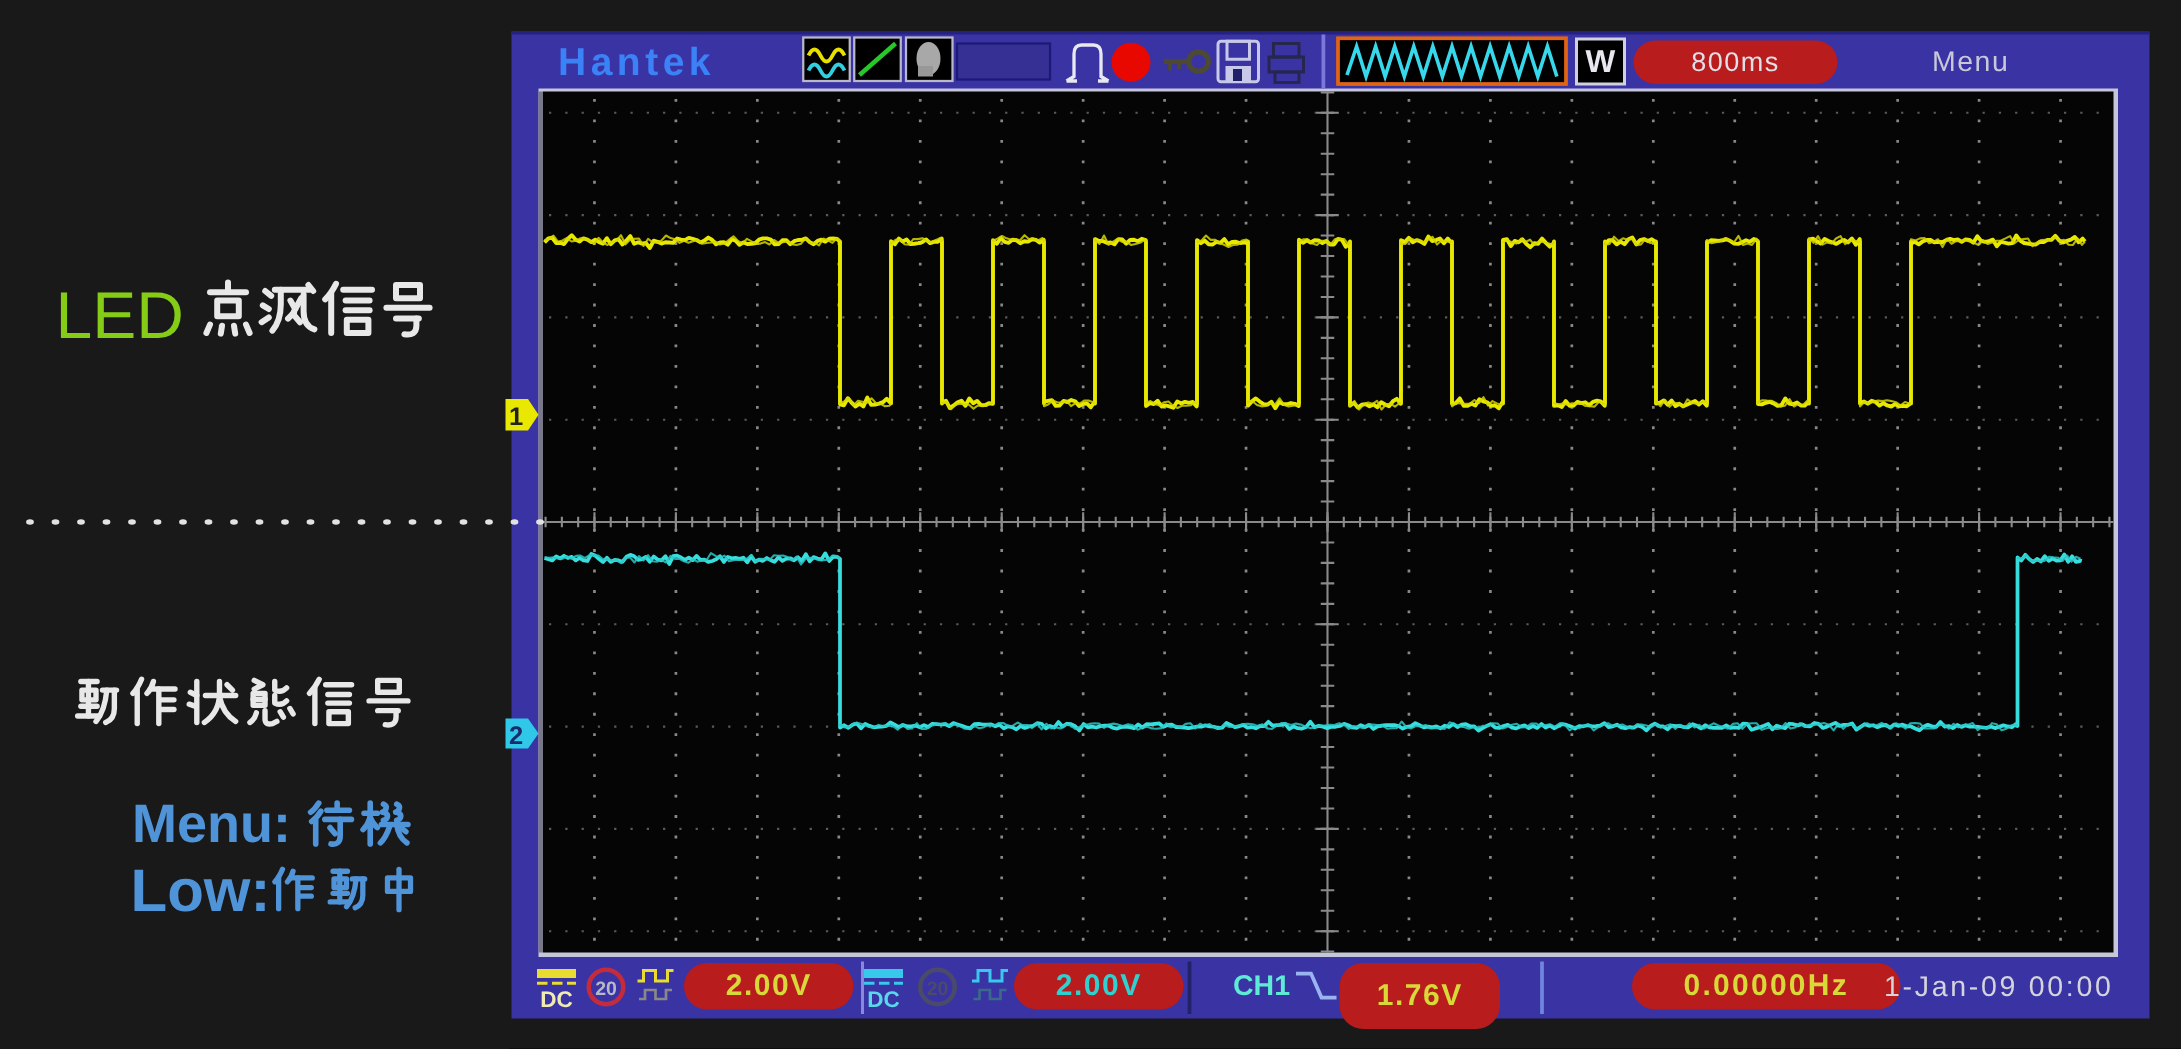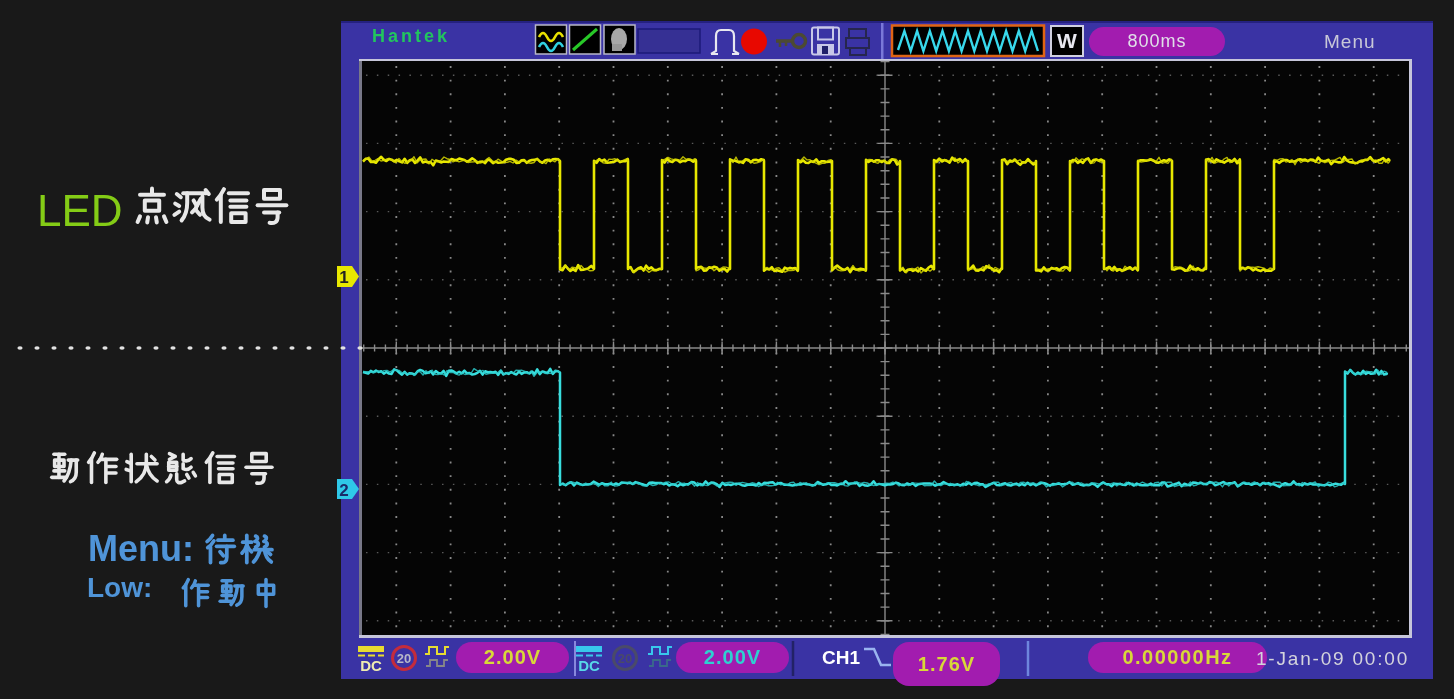--- a/index.html
+++ b/index.html
@@ -1,34 +1,34 @@
 <!DOCTYPE html>
 <html><head><meta charset="utf-8"><style>
 *{margin:0;padding:0;box-sizing:border-box}
 body{width:1454px;height:699px;background:#191919;font-family:"Liberation Sans",sans-serif;position:relative;overflow:hidden}
 .a{position:absolute}
-.pill{position:absolute;background:#a21caf;border-radius:16px;display:flex;align-items:center;justify-content:center;font-weight:bold}
+.pill{position:absolute;background:#b91c1c;border-radius:16px;display:flex;align-items:center;justify-content:center;font-weight:bold}
 </style></head><body>
 <div class="a" style="left:341px;top:21px;width:1092px;height:658px;background:#3a33a4"></div>
 <div class="a" style="left:341px;top:21px;width:1092px;height:2px;background:#252180"></div>
 <div class="a" style="left:359px;top:59px;width:1053px;height:579px;background:#c6c6da"></div>
 <div class="a" style="left:362px;top:61px;width:1047px;height:574px;background:#050505"></div>
 <div class="a" style="left:359px;top:61px;width:3px;height:574px;background:#787888"></div>
-<div class="a" style="left:372px;top:26px;font-size:18px;font-weight:bold;color:#22c55e;letter-spacing:3px">Hantek</div>
-<div class="a" style="left:1324px;top:31px;font-size:19px;color:#c8c8d8;letter-spacing:1px">Menu</div>
+<div class="a" style="left:372px;top:26px;font-size:26px;font-weight:bold;color:#3b82f6;letter-spacing:3px">Hantek</div>
+<div class="a" style="left:1288px;top:31px;font-size:19px;color:#c8c8d8;letter-spacing:1px">Menu</div>
 <div class="pill" style="left:1089px;top:27px;width:136px;height:29px;font-size:18px;font-weight:normal;color:#e0e0e8;letter-spacing:1px">800ms</div>
 <div class="pill" style="left:456px;top:642px;width:113px;height:31px;font-size:20px;color:#d8d838;letter-spacing:1px">2.00V</div>
 <div class="pill" style="left:676px;top:642px;width:113px;height:31px;font-size:20px;color:#2ed0d0;letter-spacing:1px">2.00V</div>
 <div class="pill" style="left:893px;top:642px;width:107px;height:44px;font-size:20px;color:#d8d838;letter-spacing:1px">1.76V</div>
 <div class="pill" style="left:1088px;top:642px;width:179px;height:31px;font-size:20px;color:#d8d838;letter-spacing:1.5px">0.00000Hz</div>
-<div class="a" style="left:822px;top:647px;font-size:19px;font-weight:bold;color:#ffffff">CH1</div>
+<div class="a" style="left:822px;top:647px;font-size:19px;font-weight:bold;color:#5eead4">CH1</div>
 <div class="a" style="left:1256px;top:648px;font-size:19px;color:#d4d4dc;letter-spacing:1.8px">1-Jan-09 00:00</div>
 <div class="a" style="left:37px;top:186px;font-size:44px;color:#84cc16">LED</div>
 <div class="a" style="left:88px;top:528px;font-size:36px;font-weight:bold;color:#4f94d8">Menu:</div>
-<div class="a" style="left:87px;top:572px;font-size:28px;font-weight:bold;color:#4f94d8">Low:</div>
+<div class="a" style="left:87px;top:572px;font-size:40px;font-weight:bold;color:#4f94d8">Low:</div>
 <svg class="a" style="left:0;top:0" width="1454" height="699" viewBox="0 0 1454 699">
 <defs>
       <g id="k_ten">
         <path d="M50 6 V20"></path>
         <path d="M20 22 H80"></path>
         <path d="M32 36 H68 V62 H32 Z"></path>
         <path d="M20 76 L14 90"></path>
         <path d="M40 78 L38 91"></path>
         <path d="M60 78 L62 91"></path>
         <path d="M80 76 L86 90"></path>

